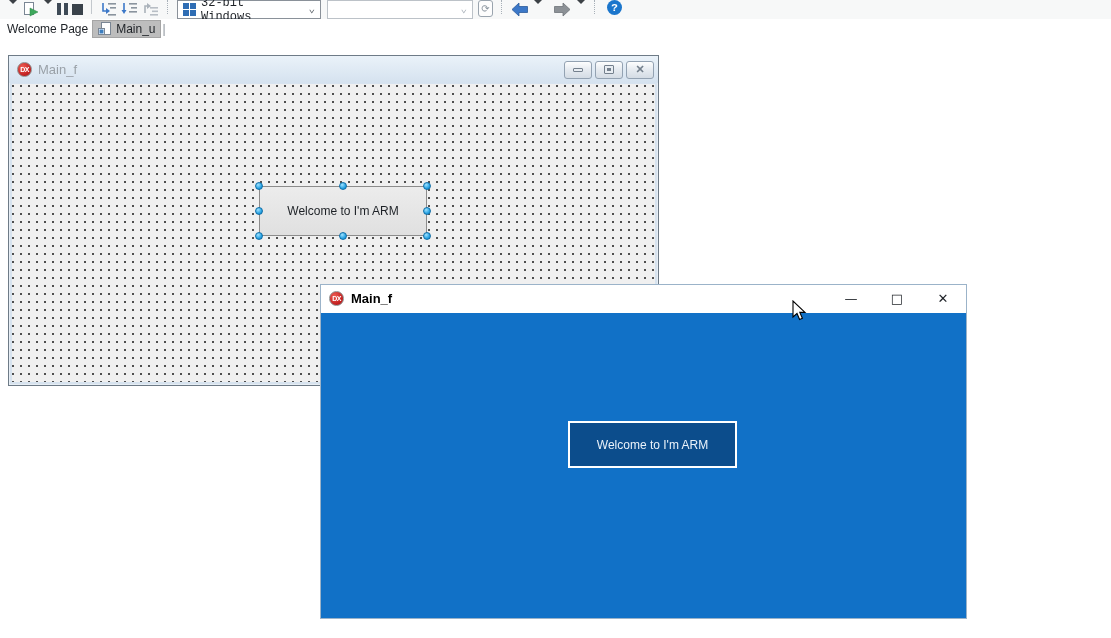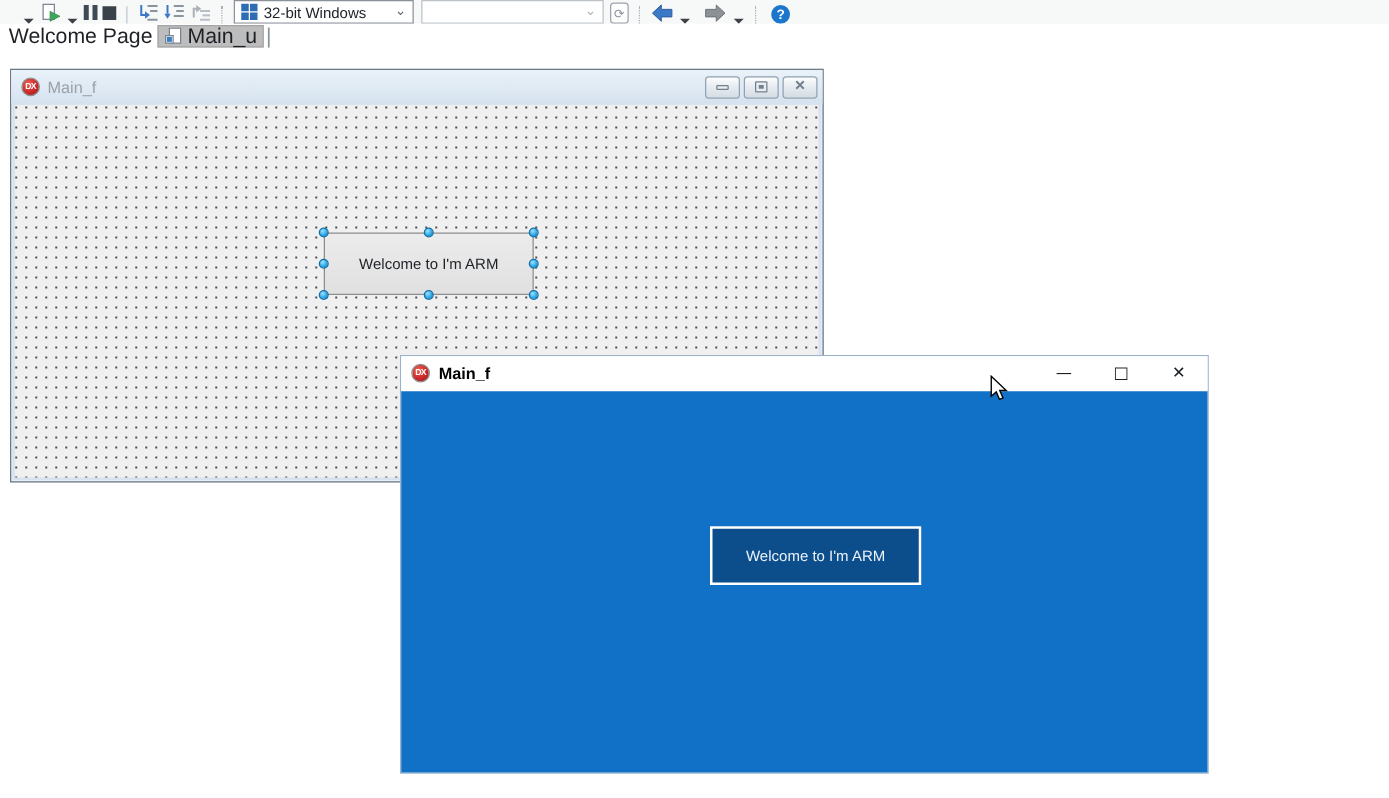--- a/index.html
+++ b/index.html
@@ -5,21 +5,21 @@
   * { margin:0; padding:0; box-sizing:border-box; }
   html,body { width:1111px; height:638px; }
   body {
     position:relative; background:#ffffff; overflow:hidden;
     font-family:"Liberation Sans", sans-serif; -webkit-font-smoothing:antialiased;
   }
 
   
   .toolbar {
     position:absolute; left:0; top:0; width:100%; height:19px;
-    background:#f7f8f8; display:flex; align-items:flex-end; padding-left:16px;
+    background:#f7f8f8; display:flex; align-items:flex-start; padding-left:6px;font-family:Liberation Mono, monospace;
   }
   .tb-item { display:flex; align-items:center; justify-content:center; height:18px; margin:0 2px; }
   .dd-arrow { width:0; height:0; border-left:4px solid transparent; border-right:4px solid transparent; border-top:4px solid #3c4146; margin:0 3px; }
   .pause-icon { display:flex; gap:3px; }
   .pause-icon i { display:block; width:4px; height:12px; background:#3e4a56; }
   .stop-icon { width:11px; height:11px; background:#39424a; }
   .sep { width:1px; height:14px; background:#c3c8cd; margin:0 6px; }
   .dotsep { width:0; height:14px; border-left:1px dotted #a8b0b8; margin:0 6px; }
   .combo {
     height:19px; border:1px solid #8a9199; background:#fff;
@@ -35,21 +35,21 @@
     display:flex; align-items:center; justify-content:center; font-size:10px; color:#8a949e;
   }
   .help-icon {
     width:15px; height:15px; border-radius:50%; background:#1b76cc; color:#fff;
     display:flex; align-items:center; justify-content:center; font-size:11px; font-weight:bold;
   }
 
   
   .tabbar {
     position:absolute; left:0; top:19px; width:100%; height:20px;
-    background:#fff; display:flex; align-items:center; font-size:17px; color:#1d2126; padding-left:3px;
+    background:#fff; display:flex; align-items:center; font-size:12px; color:#1d2126; padding-left:3px;
   }
   .tab { display:flex; align-items:center; height:18px; padding:0 4px; cursor:default; }
   .tab.selected { background:#bdbdbd; border:1px solid #a5a5a5; }
   .tab .ticon { margin-right:4px; display:flex; }
   .tab-divider { color:#8a9199; margin-left:2px; }
 
   
   .designer-window {
     position:absolute; left:8px; top:55px; width:651px; height:331px;
     border:1px solid #6e7b87; background:#d7e3ef; z-index:1;

